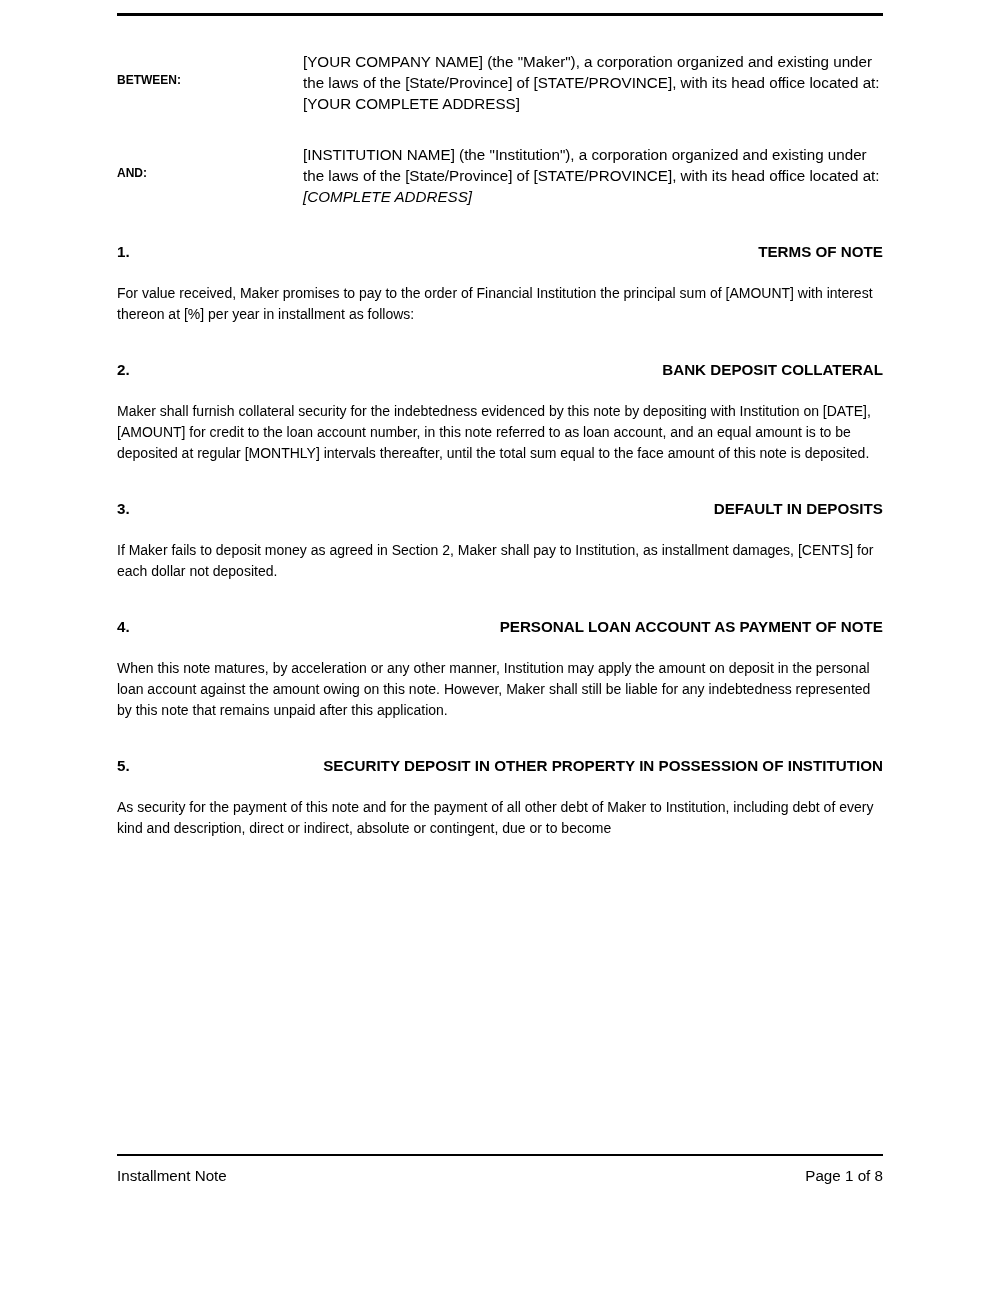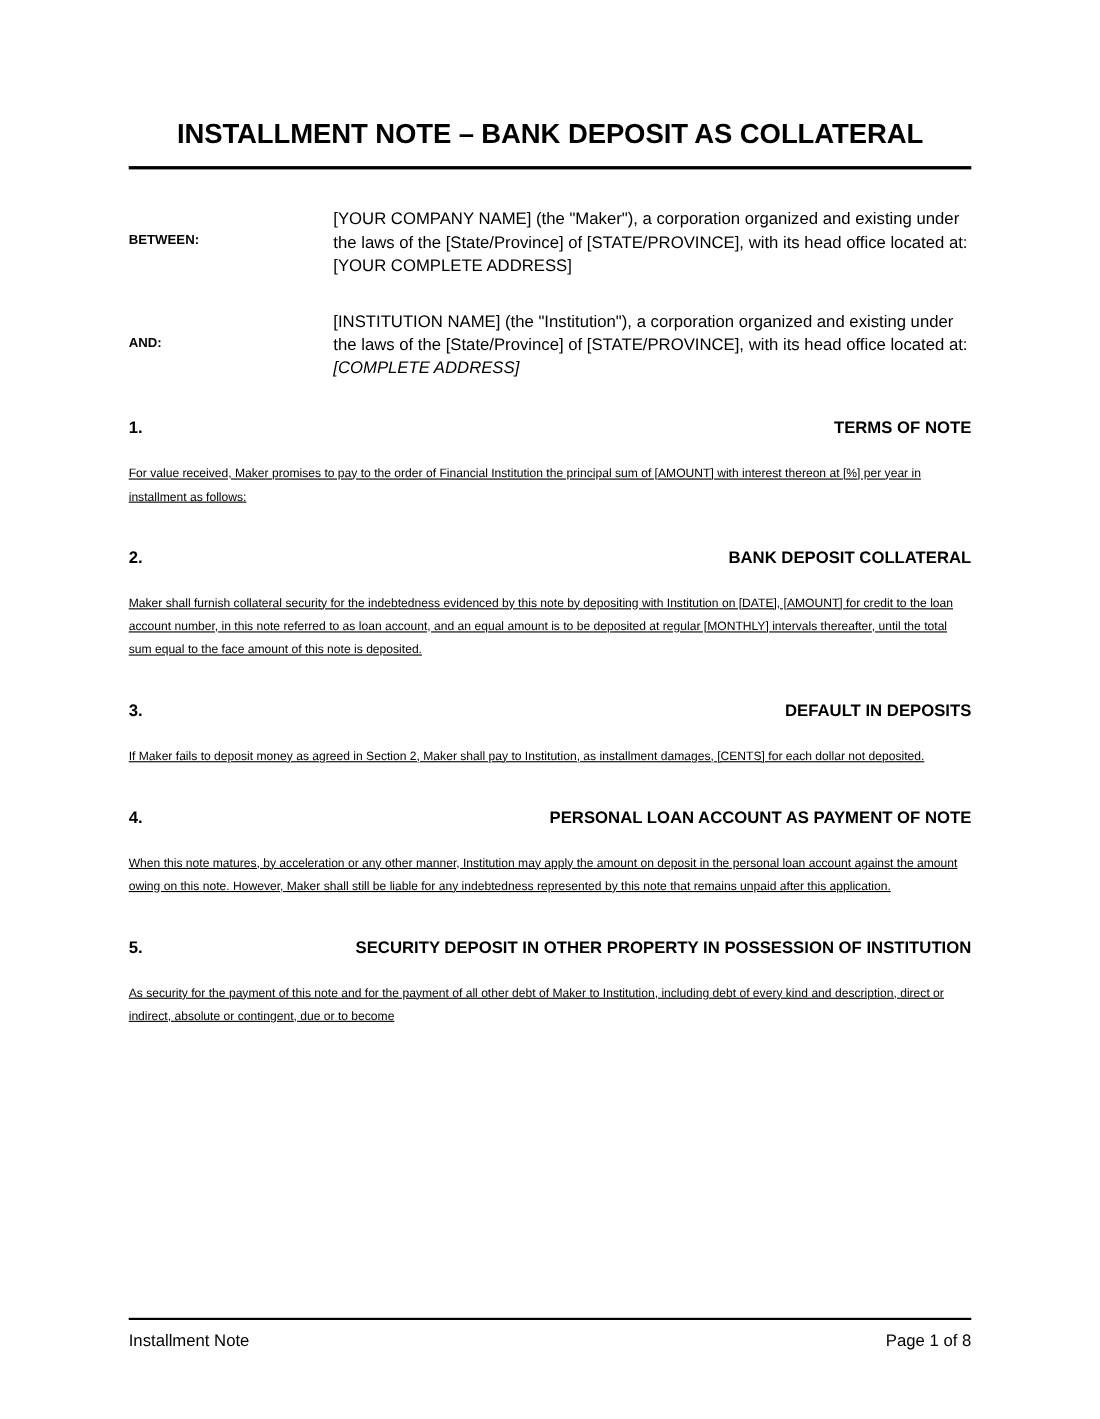--- a/index.html
+++ b/index.html
@@ -95,32 +95,31 @@
     display: flex;
   }
   .section-num {
     flex: 0 0 28px;
   }
   .section-title {
     flex: 1 1 auto;
     text-align: right;
   }
   .section-para {
-    font-size: 11px;
+    font-size: 14px;
     line-height: 21px;
     margin-top: 21px;
-    text-decoration: underline;
   }
 
   
   .footer {
     position: absolute;
     left: 117px;
     width: 766px;
-    top: 1198px;
+    top: 1154px;
   }
   .footer-rule {
     height: 2px;
     background: #000000;
     width: 100%;
   }
   .footer-row {
     display: flex;
     justify-content: space-between;
     align-items: baseline;
@@ -129,21 +128,20 @@
     margin-top: 9px;
   }
 </style>
 </head>
 <body>
 
 <div class="page">
 
   <div class="content">
 
-    <h1 class="doc-title">INSTALLMENT NOTE – BANK DEPOSIT AS COLLATERAL</h1>
 
     <div class="title-rule"></div>
 
 
     <div class="parties">
 
       <div class="party-row">
         <div class="party-label">BETWEEN:</div>
         <div class="party-body">
           <p style="margin:0;"><span class="lead">[YOUR COMPANY NAME]</span><span> (the "Maker"), a corporation organized and existing under the laws of the [State/Province] of [STATE/PROVINCE], with its head office located at:</span></p>

